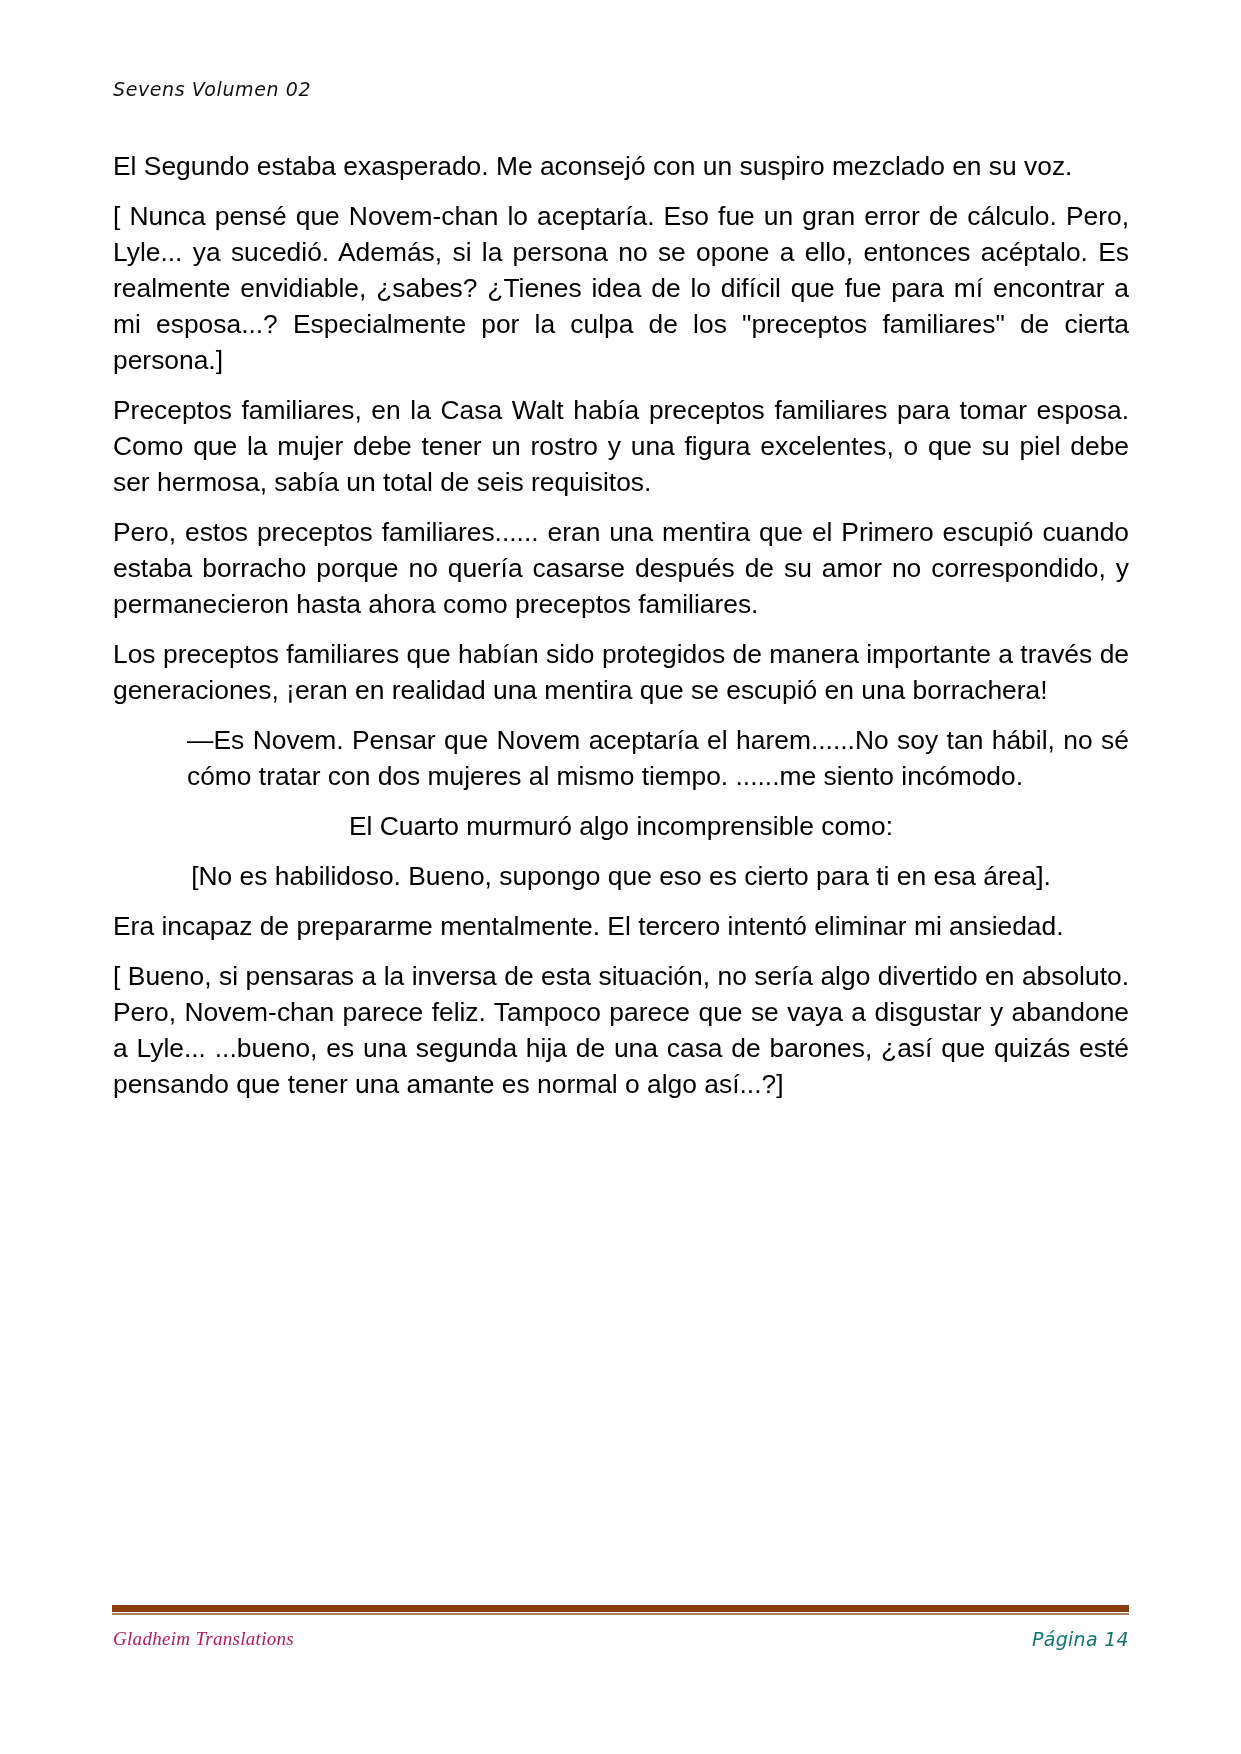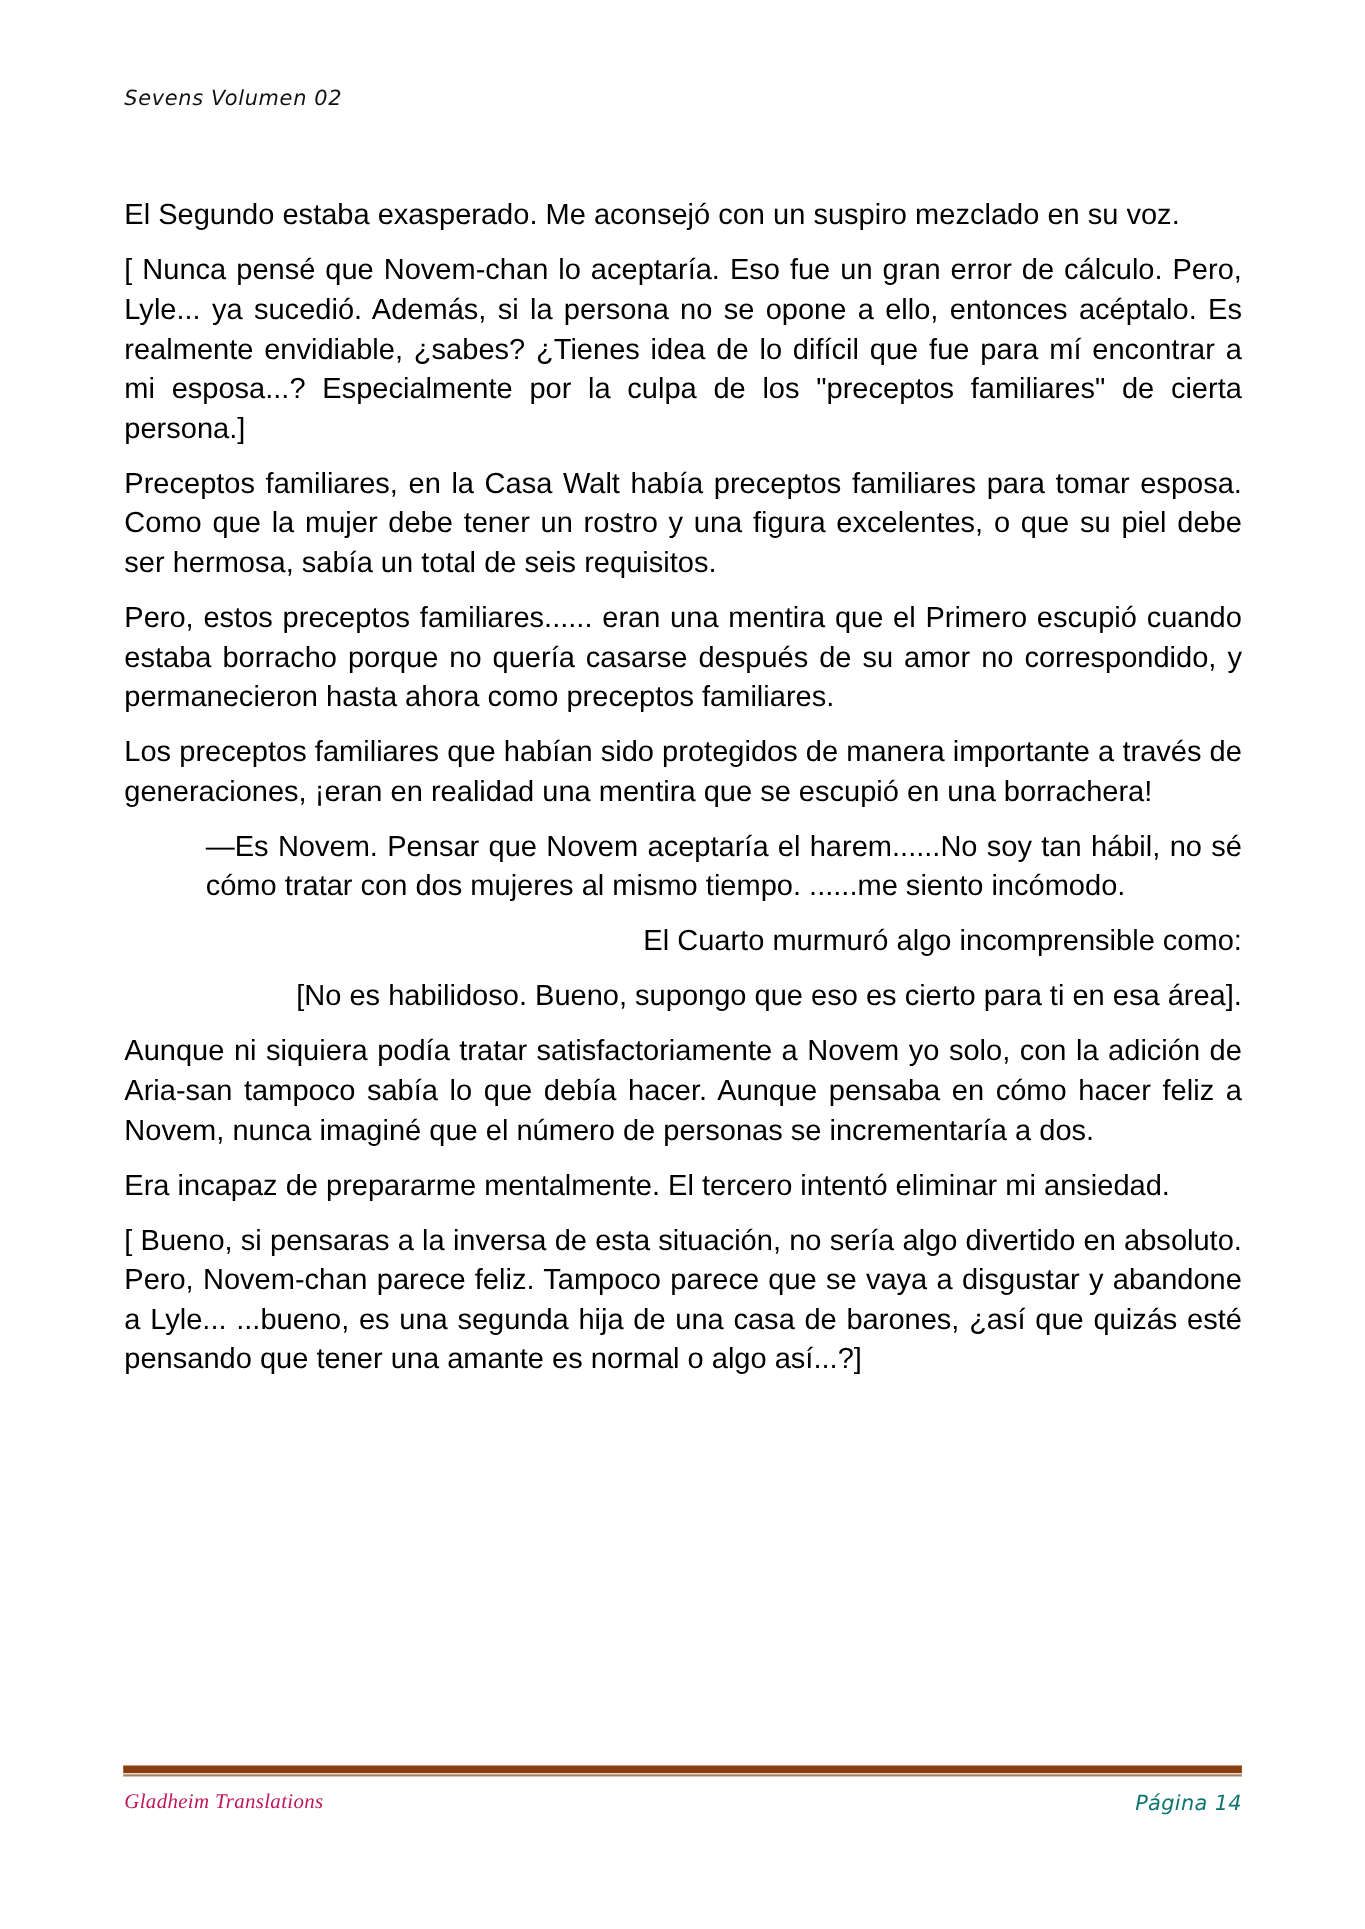--- a/index.html
+++ b/index.html
@@ -33,28 +33,27 @@
   }
   .body-text {
     position: absolute;
     left: 113px;
     top: 148px;
     width: 1016px;
     font-family: "Liberation Sans", sans-serif;
     font-size: 26.4px;
     line-height: 36px;
     color: #000;
-    margin-top: 29px;
   }
   .body-text p {
     margin: 0 0 14px 0;
     text-align: justify;
   }
   .body-text p.last-short {
-    text-align: right;
+    text-align: center;
   }
   .body-text p.indented {
     margin-left: 74px;
   }
   .footer-rule {
     position: absolute;
     left: 112px;
     top: 1605px;
     width: 1017px;
     height: 7px;
@@ -98,21 +97,20 @@
 
   <div class="body-text">
     <p>El Segundo estaba exasperado. Me aconsejó con un suspiro mezclado en su voz.</p>
     <p>[ Nunca pensé que Novem-chan lo aceptaría. Eso fue un gran error de cálculo. Pero, Lyle... ya sucedió. Además, si la persona no se opone a ello, entonces acéptalo. Es realmente envidiable, ¿sabes? ¿Tienes idea de lo difícil que fue para mí encontrar a mi esposa...? Especialmente por la culpa de los "preceptos familiares" de cierta persona.]</p>
     <p>Preceptos familiares, en la Casa Walt había preceptos familiares para tomar esposa. Como que la mujer debe tener un rostro y una figura excelentes, o que su piel debe ser hermosa, sabía un total de seis requisitos.</p>
     <p>Pero, estos preceptos familiares...... eran una mentira que el Primero escupió cuando estaba borracho porque no quería casarse después de su amor no correspondido, y permanecieron hasta ahora como preceptos familiares.</p>
     <p>Los preceptos familiares que habían sido protegidos de manera importante a través de generaciones, ¡eran en realidad una mentira que se escupió en una borrachera!</p>
     <p class="indented">—Es Novem. Pensar que Novem aceptaría el harem......No soy tan hábil, no sé cómo tratar con dos mujeres al mismo tiempo. ......me siento incómodo.</p>
     <p class="last-short">El Cuarto murmuró algo incomprensible como:</p>
     <p class="last-short">[No es habilidoso. Bueno, supongo que eso es cierto para ti en esa área].</p>
-    <p>Aunque ni siquiera podía tratar satisfactoriamente a Novem yo solo, con la adición de Aria-san tampoco sabía lo que debía hacer. Aunque pensaba en cómo hacer feliz a Novem, nunca imaginé que el número de personas se incrementaría a dos.</p>
     <p>Era incapaz de prepararme mentalmente. El tercero intentó eliminar mi ansiedad.</p>
     <p>[ Bueno, si pensaras a la inversa de esta situación, no sería algo divertido en absoluto. Pero, Novem-chan parece feliz. Tampoco parece que se vaya a disgustar y abandone a Lyle... ...bueno, es una segunda hija de una casa de barones, ¿así que quizás esté pensando que tener una amante es normal o algo así...?]</p>
   </div>
 
   <div class="footer-rule"></div>
   <div class="footer-rule-thin"></div>
 
   <div class="footer-left">Gladheim Translations</div>
   <div class="footer-right">Página 14</div>
 

